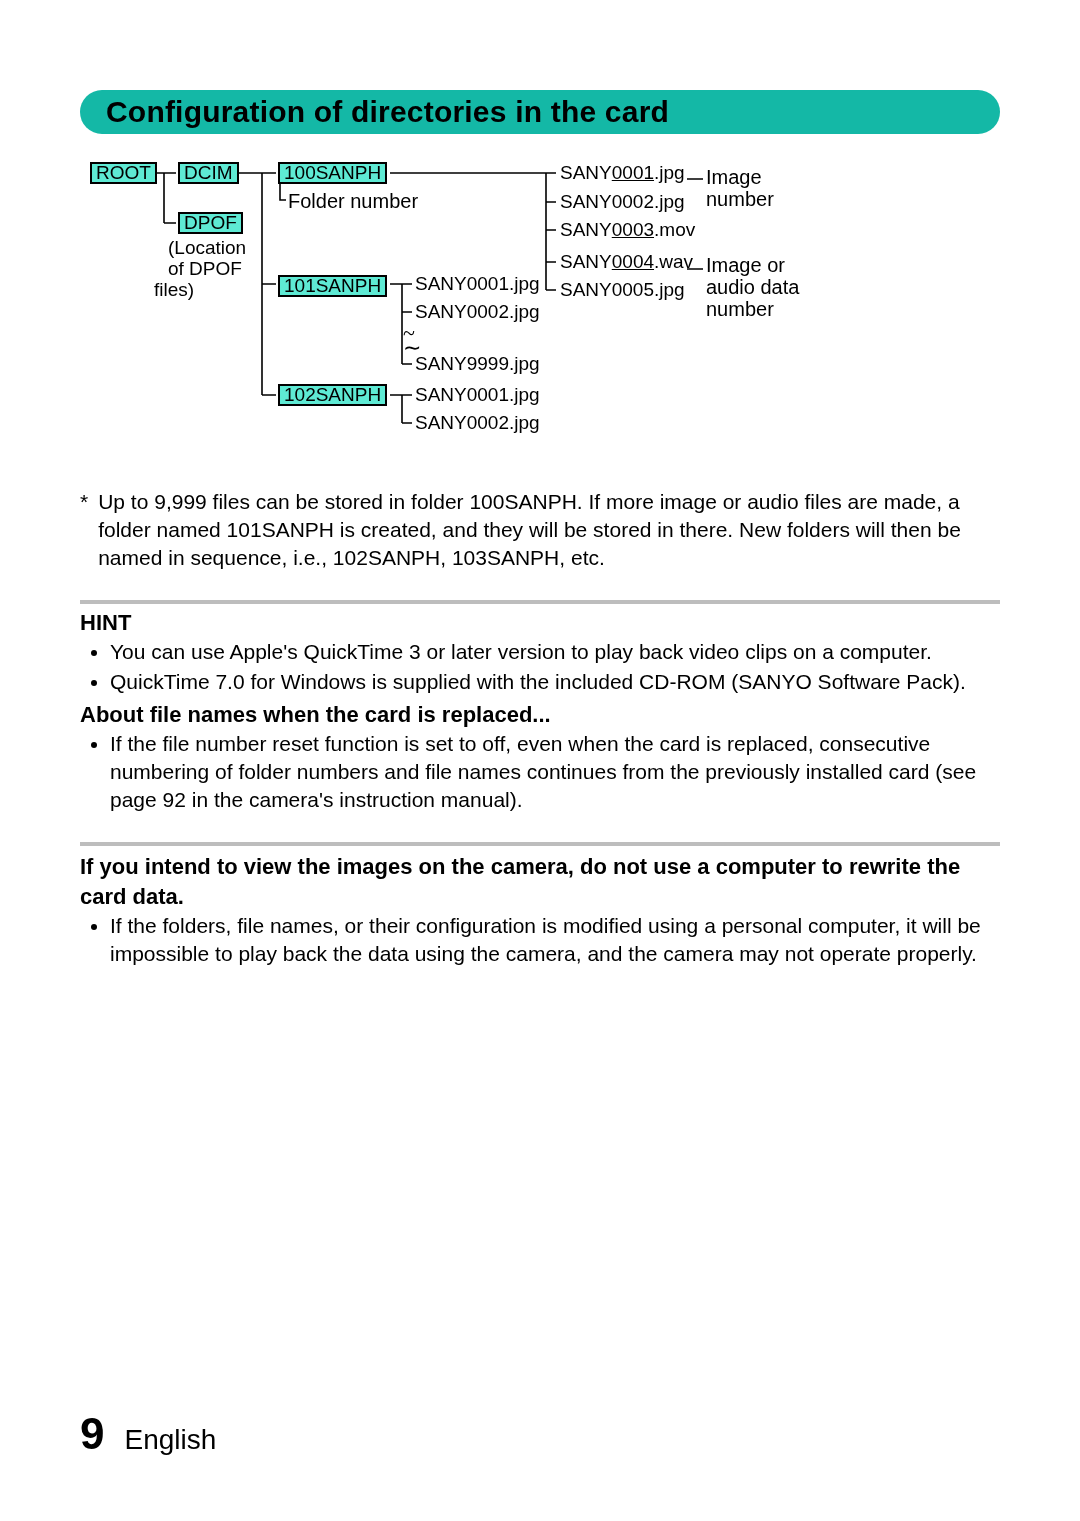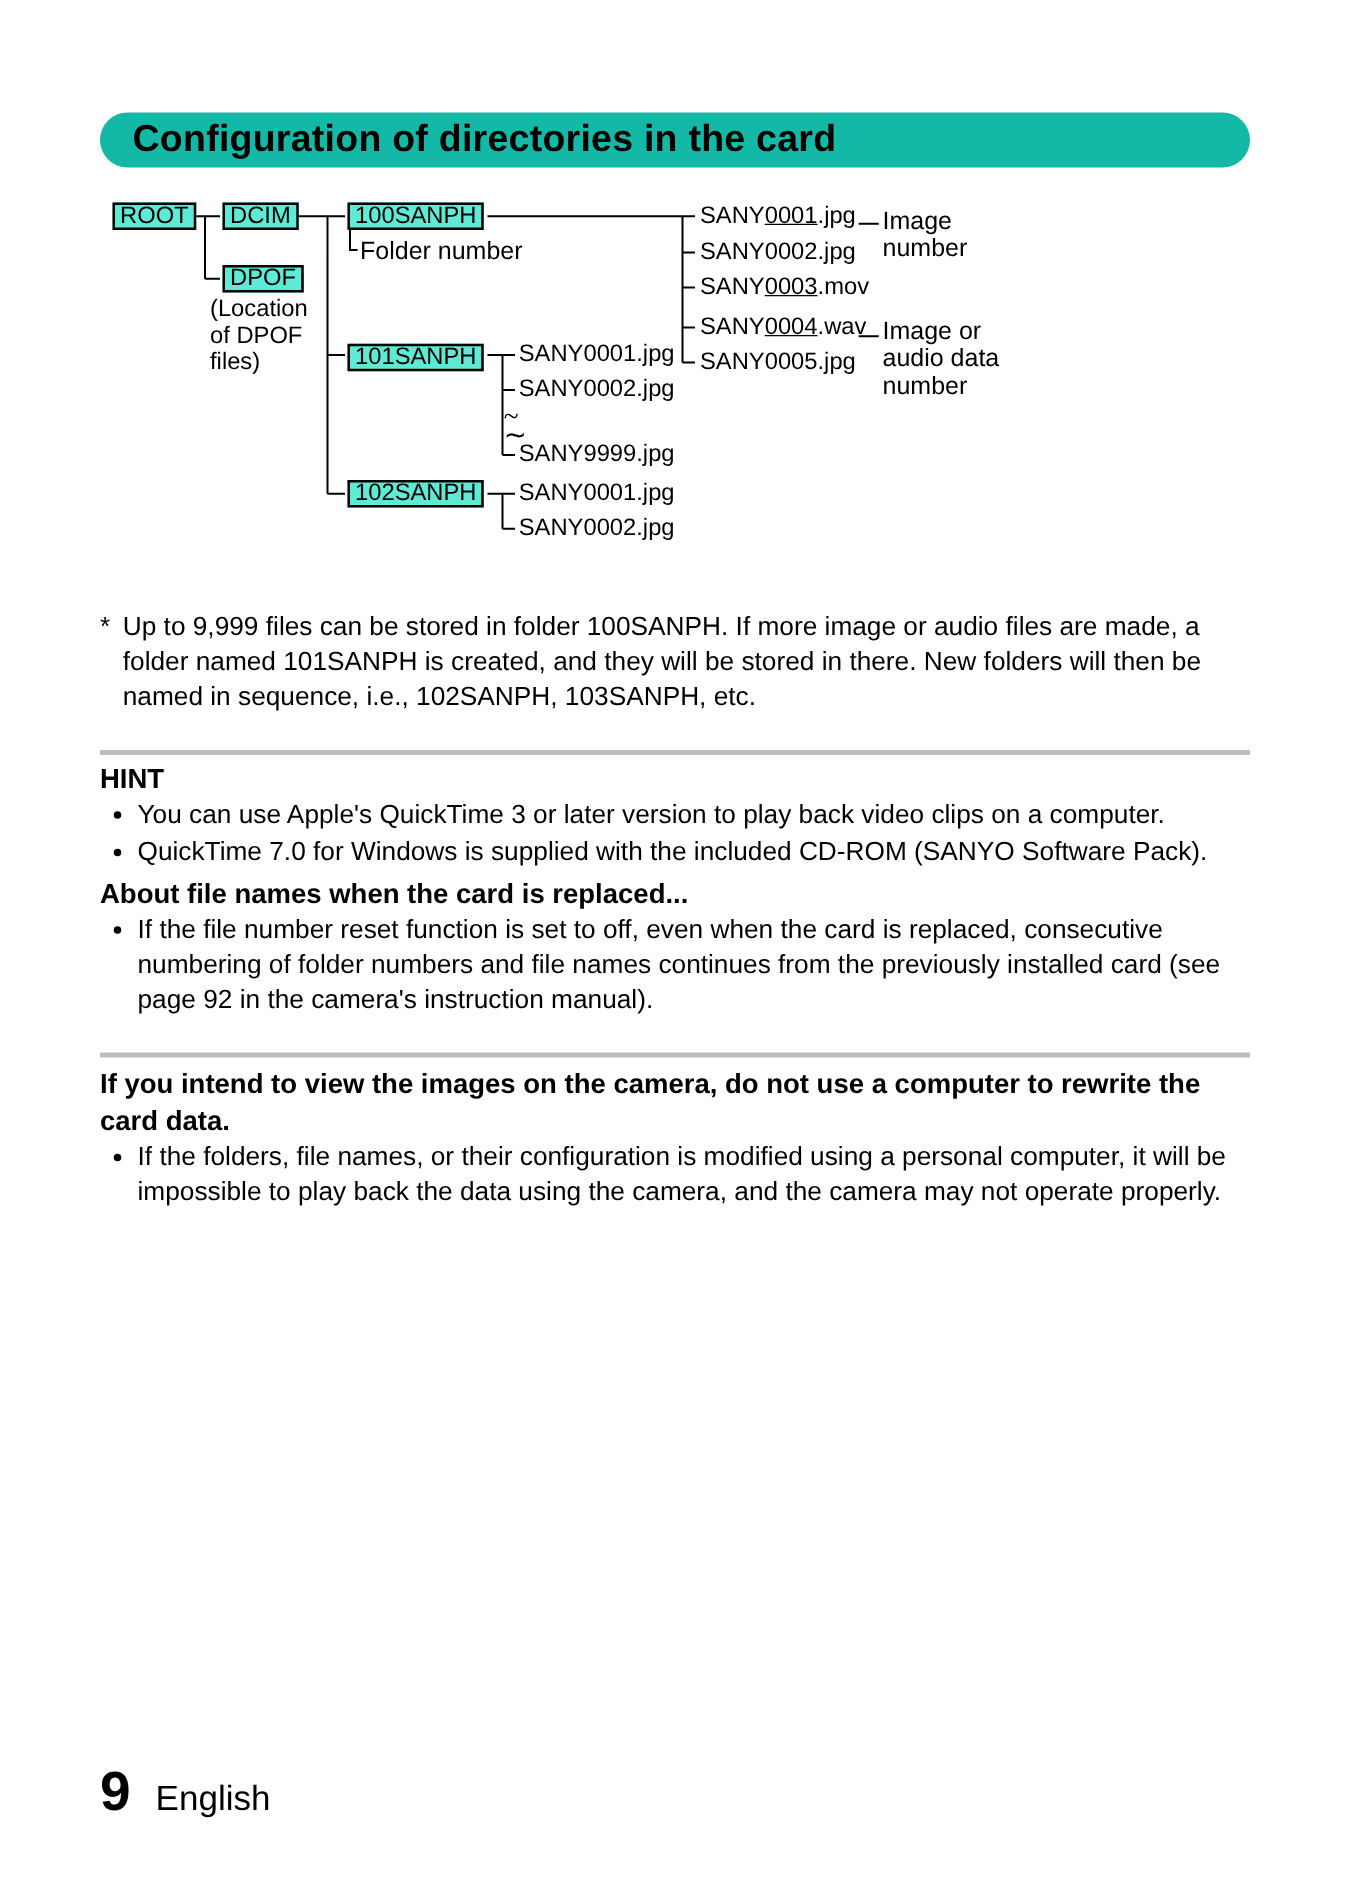--- a/index.html
+++ b/index.html
@@ -129,21 +129,21 @@
 
         <path d="M607 17 h16 M607 107 h16"></path>
       </g>
     </svg>
 
     <div class="node boxed" style="left:10px; top:0px;">ROOT</div>
     <div class="node boxed" style="left:98px; top:0px;">DCIM</div>
     <div class="node boxed" style="left:98px; top:50px;">DPOF</div>
     <div class="node" style="left:88px; top:75px;">(Location</div>
     <div class="node" style="left:88px; top:96px;">of DPOF</div>
-    <div class="node" style="left:88px; top:117px;text-align:center;">files)</div>
+    <div class="node" style="left:74px; top:117px;text-align:center;">files)</div>
 
     <div class="node boxed" style="left:198px; top:0px;">100SANPH</div>
     <div class="node" style="left:208px; top:28px; font-size:20px;">Folder number</div>
     <div class="node boxed" style="left:198px; top:113px;">101SANPH</div>
     <div class="node boxed" style="left:198px; top:222px;">102SANPH</div>
 
     <div class="node" style="left:335px; top:111px;">SANY0001.jpg</div>
     <div class="node" style="left:335px; top:139px;">SANY0002.jpg</div>
     <div class="node tilde" style="left:323px; top:160px;">~</div>
     <div class="node tilde" style="left:323px; top:175px;">∼</div>

